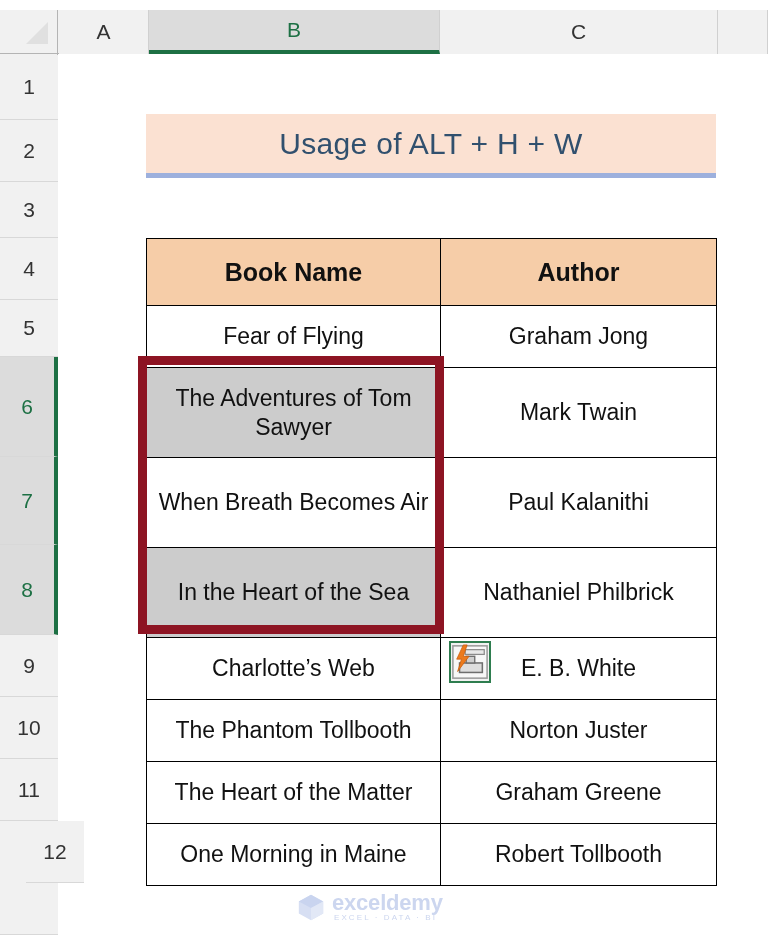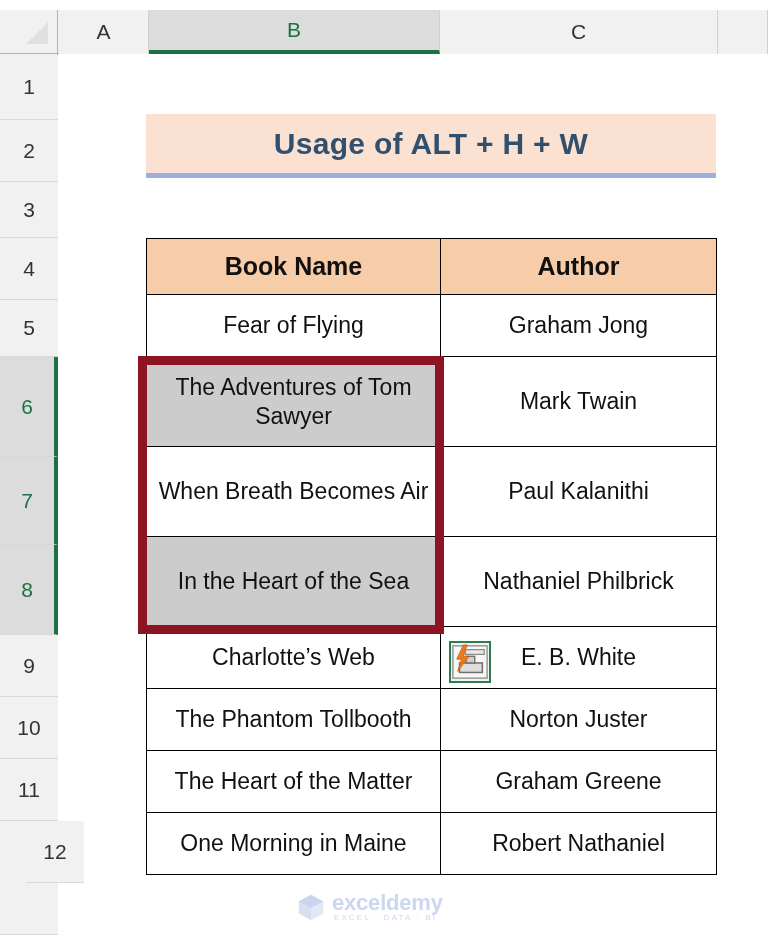--- a/index.html
+++ b/index.html
@@ -103,21 +103,21 @@
     width: 570px; height: 64px;
     background: #fbe1d2;
     border-bottom: 5px solid #9db0dd;
     box-sizing: border-box;
     display: flex;
     align-items: center;
     justify-content: center;
   }
   .title-text {
     font-size: 30px;
-    font-weight: bold;
+    font-weight: normal;
     color: #31506e;
     letter-spacing: 0.3px;
     font-family: "Liberation Sans", sans-serif;
   }
 
   
   .data-table {
     position: absolute;
     left: 146px; top: 238px;
     width: 570px;
@@ -133,21 +133,21 @@
     white-space: nowrap;
     box-sizing: border-box;
     font-weight: normal;
     text-align: center;
     font-family: "Liberation Sans", sans-serif;
   }
   .data-table th {
     background: #f6cda8;
     font-weight: bold;
     text-align: center;
-    height: 56px;
+    height: 67px;
     font-size: 25px;
   }
   .cell-wrap {
     white-space: normal !important;
     line-height: 1.22;
     padding-top: 2px;
     padding-bottom: 2px;
   }
   .row-h-normal { height: 62px; }
   .row-h-tall   { height: 90px; }
@@ -269,21 +269,21 @@
       <tr class="row-h-normal">
         <td>The Phantom Tollbooth</td>
         <td>Norton Juster</td>
       </tr>
       <tr class="row-h-normal">
         <td>The Heart of the Matter</td>
         <td>Graham Greene</td>
       </tr>
       <tr class="row-h-normal">
         <td>One Morning in Maine</td>
-        <td>Robert Nathaniel</td>
+        <td>Robert Tollbooth</td>
       </tr>
     </tbody>
   </table>
 
   <div class="selection-box"></div>
 
   <div class="qa-icon">
     <svg viewBox="0 0 40 40" xmlns="http://www.w3.org/2000/svg">
       <rect x="2" y="3" width="36" height="34" fill="#f7f7f7" stroke="#9a9a9a" stroke-width="1.6"></rect>
       <rect x="15" y="7" width="20" height="5" fill="#e8e8e8" stroke="#8a8a8a" stroke-width="1.3"></rect>

